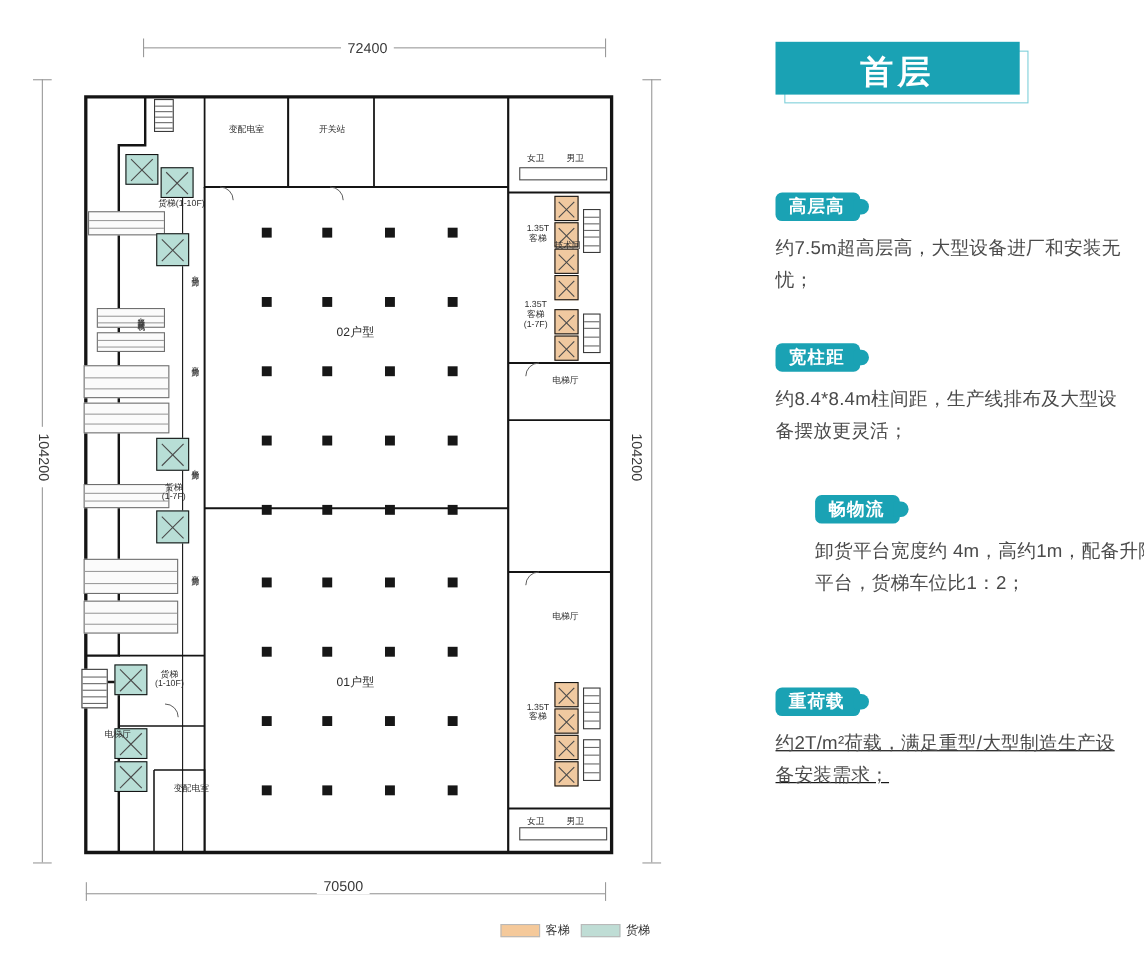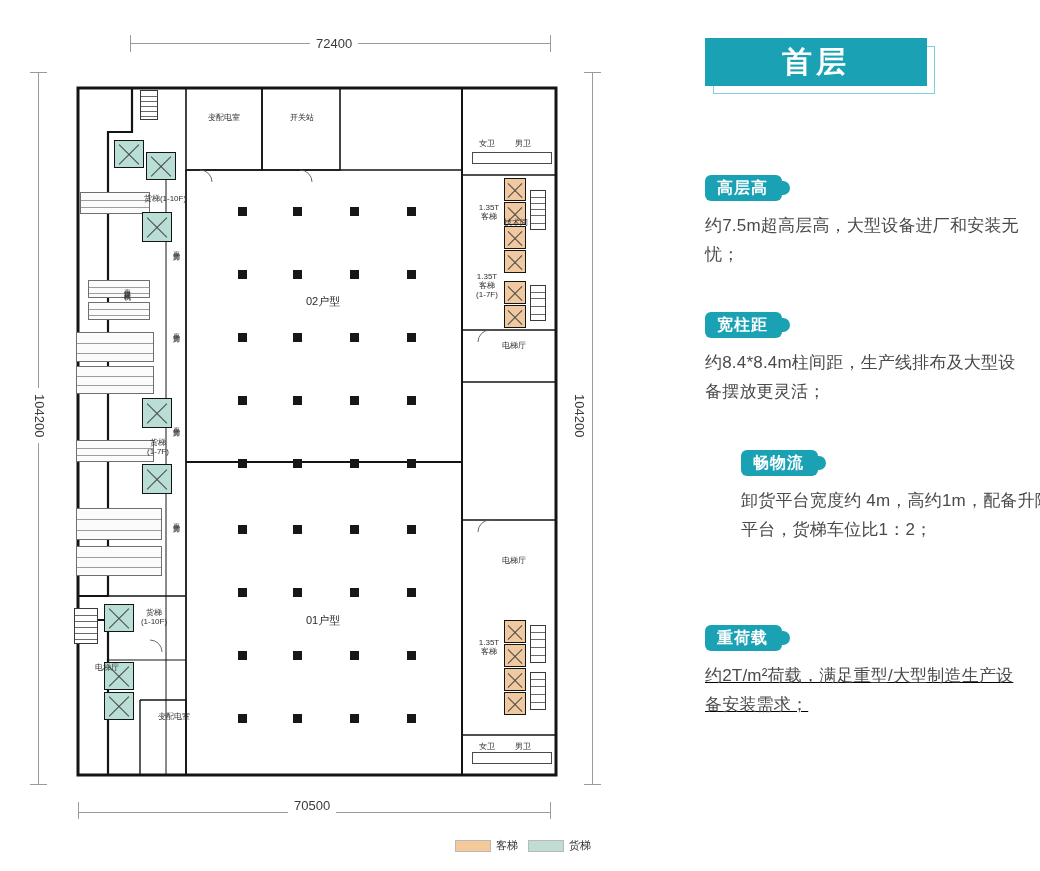--- a/index.html
+++ b/index.html
@@ -84,21 +84,21 @@
   
   #panel { position: absolute; left: 690px; top: 0; width: 350px; height: 871px; }
 
   #title-wrap { position: absolute; left: 15px; top: 38px; width: 230px; height: 56px; }
   #title-outline {
     position: absolute; left: 8px; top: 8px; width: 222px; height: 48px;
     border: 1.5px solid #7fd0da;
   }
   #title-box {
     position: absolute; left: 0; top: 0; width: 222px; height: 48px;
-    background: #1aa2b4; display: flex; align-items: center; justify-content: center;
+    background: #1aa2b4; display: flex; align-items: flex-end; justify-content: center;
   }
   #title-text {
     color: #fff; font-size: 30px; font-weight: bold; letter-spacing: 4px;
   }
 
   .feature { position: absolute; left: 15px; width: 320px; }
   .badge-row { position: relative; height: 26px; margin-bottom: 10px; }
   .badge {
     position: relative; display: inline-flex; align-items: center;
     height: 26px; padding: 0 14px 0 12px;
@@ -377,21 +377,21 @@
     <div class="rm-label" style="left:494px; top:341px; width:40px;">电梯厅</div>
     <div class="rm-label" style="left:146px; top:712px; width:56px;">变配电室</div>
     <div class="rm-label" style="left:85px; top:663px; width:44px;">电梯厅</div>
     <div class="rm-label" style="left:494px; top:556px; width:40px;">电梯厅</div>
 
     <div class="rm-label" style="left:476px; top:139px; width:22px;">女卫</div>
     <div class="rm-label" style="left:512px; top:139px; width:22px;">男卫</div>
     <div class="rm-label" style="left:476px; top:742px; width:22px;">女卫</div>
     <div class="rm-label" style="left:512px; top:742px; width:22px;">男卫</div>
 
-    <div class="rm-label" style="left:134px; top:194px; width:62px;">货梯(1-10F)</div>
+    <div class="rm-label" style="left:134px; top:180px; width:62px;">货梯(1-10F)</div>
     <div class="rm-label" style="left:138px; top:438px; width:40px; white-space:pre-line;">货梯
 (1-7F)</div>
     <div class="rm-label" style="left:130px; top:608px; width:48px; white-space:pre-line;">货梯
 (1-10F)</div>
     <div class="rm-label" style="left:474px; top:203px; width:30px; white-space:pre-line;">1.35T
 客梯</div>
     <div class="rm-label" style="left:470px; top:272px; width:34px; white-space:pre-line;">1.35T
 客梯
 (1-7F)</div>
     <div class="rm-label" style="left:474px; top:638px; width:30px; white-space:pre-line;">1.35T

